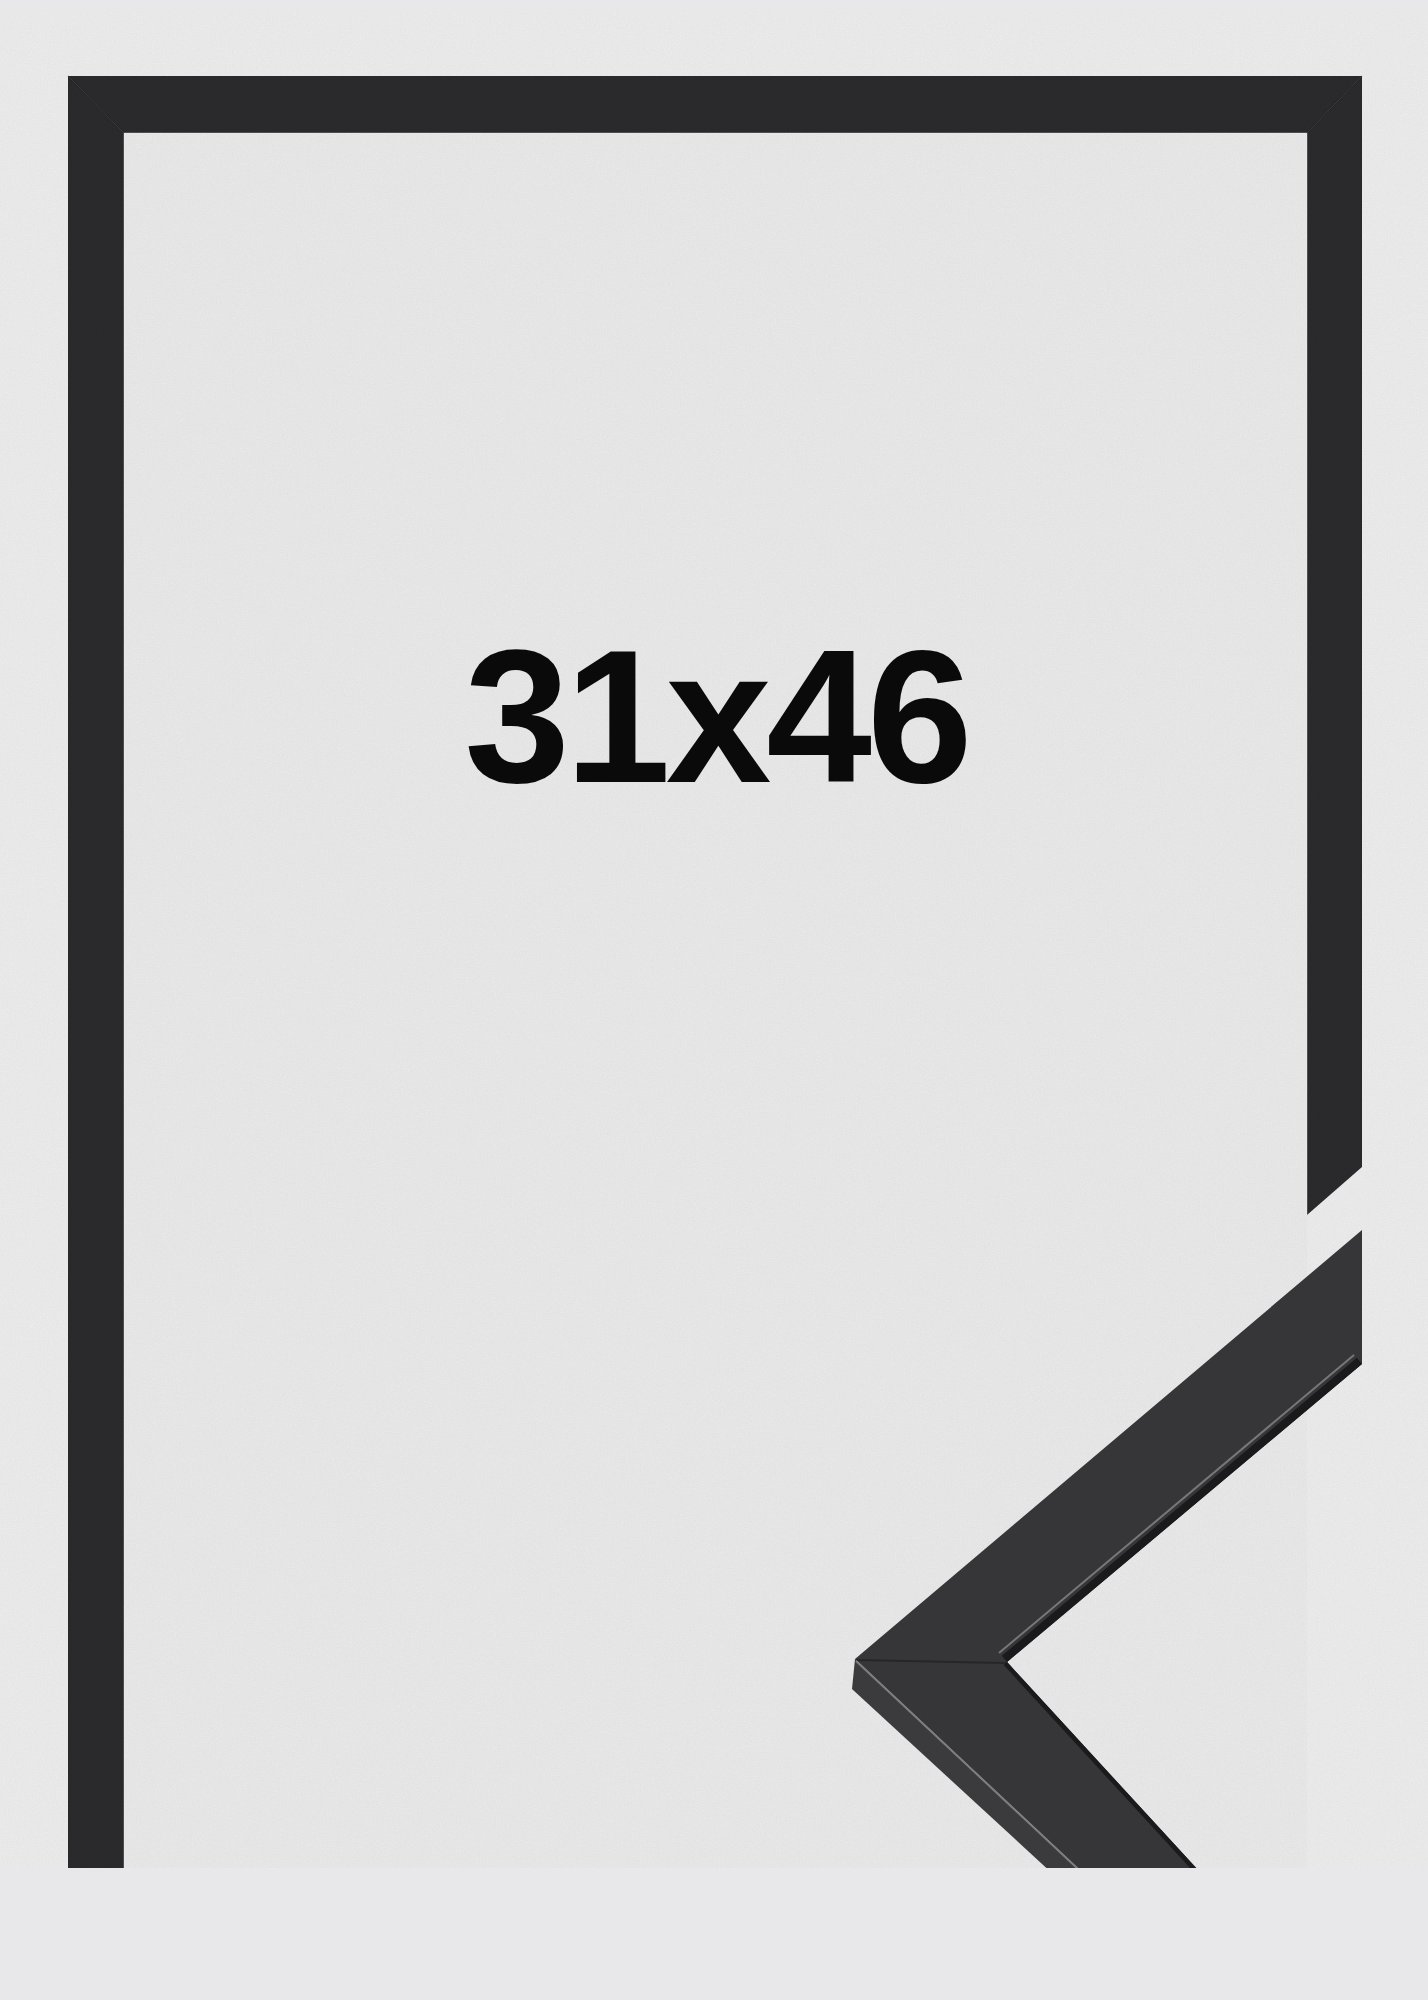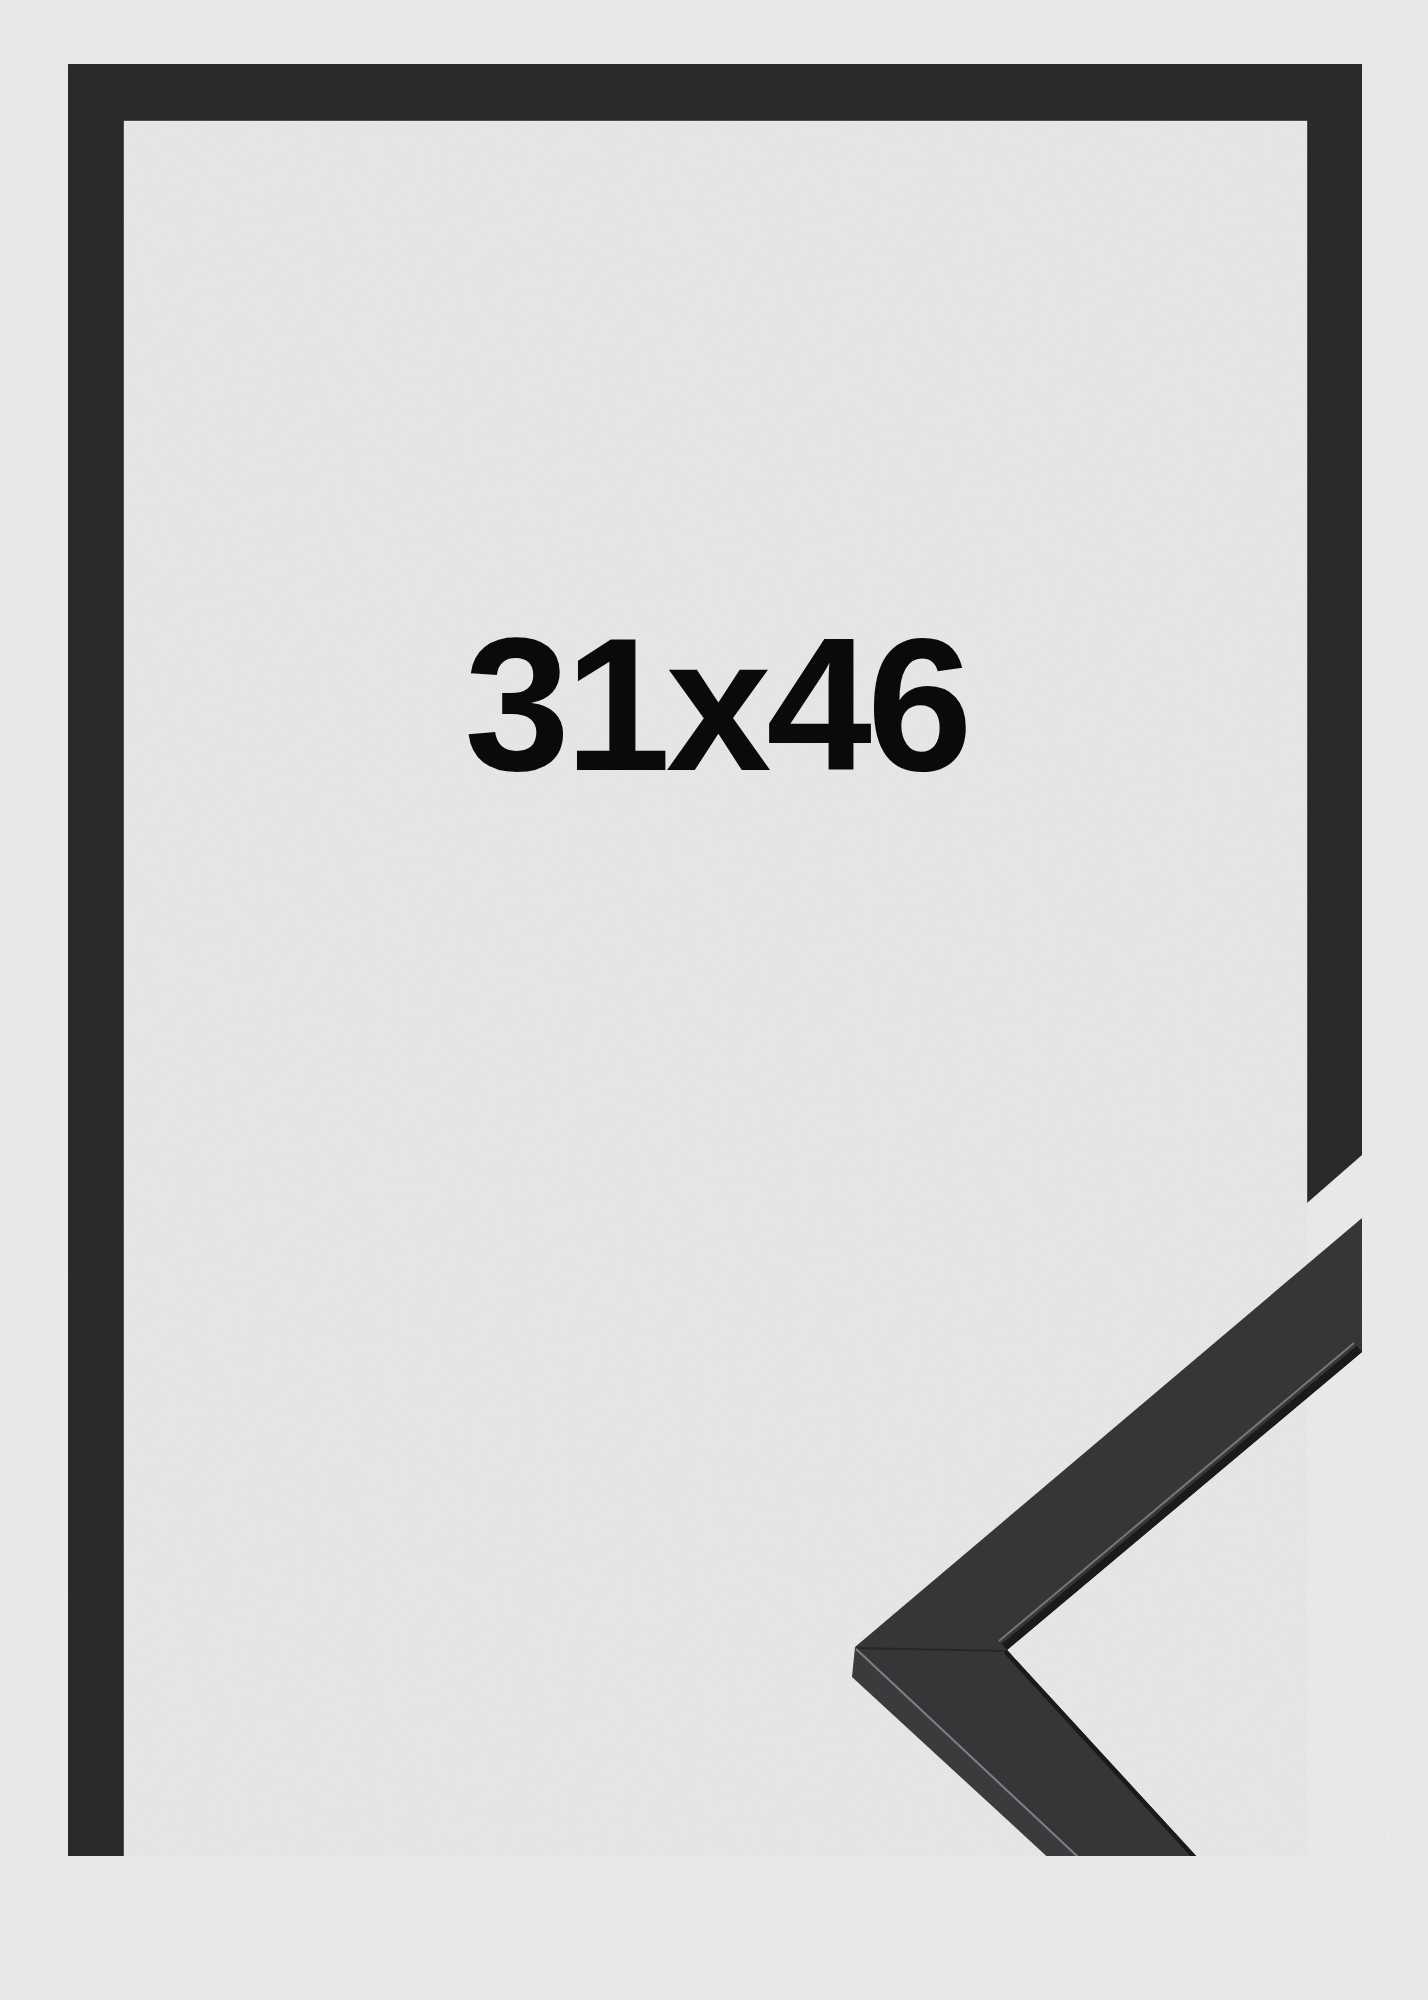--- a/index.html
+++ b/index.html
@@ -5,21 +5,21 @@
   html, body {
     margin: 0;
     padding: 0;
     background: #e8e8ea;
     font-family: "Liberation Sans", sans-serif;
   }
   .stage {
     position: relative;
     width: 1428px;
     height: 1856px;
-    margin: 0 auto;
+    margin: 12px auto;
     background: var(--page-bg, #f4f4f5);
     overflow: hidden;
     text-align: center;
   }
   .frame-svg {
     position: absolute;
     left: 0;
     top: 0;
     display: block;
   }

